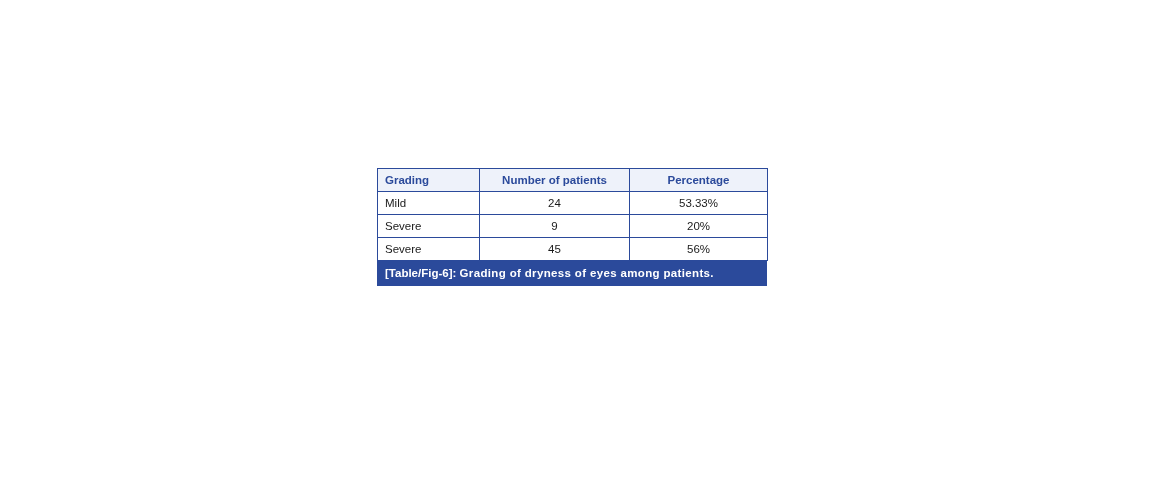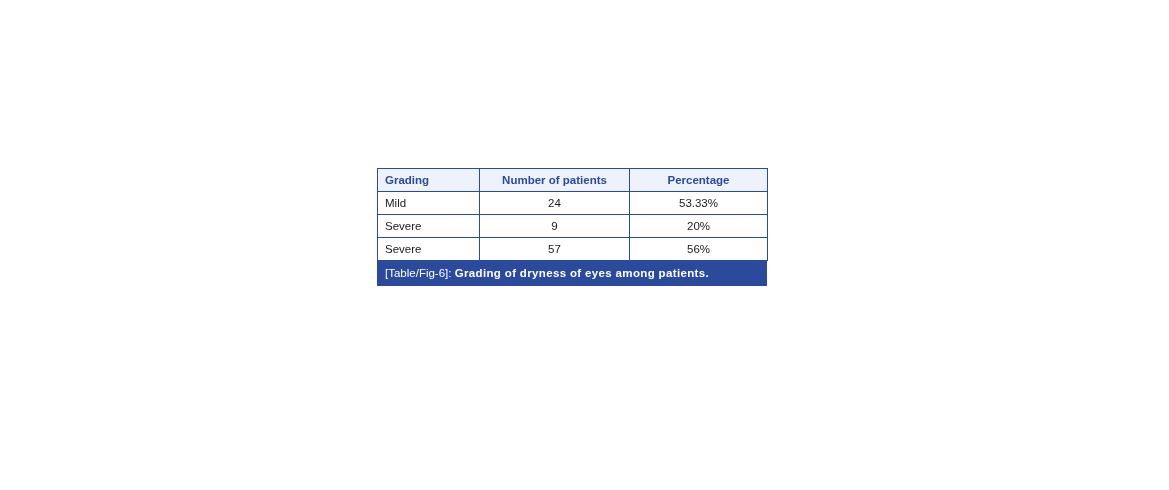--- a/index.html
+++ b/index.html
@@ -70,21 +70,21 @@
     color: #ffffff;
     font-size: 11.5px;
     padding: 5px 8px 6px 8px;
     box-sizing: border-box;
     width: 390px;
     text-align: justify;
     line-height: 1.25;
   }
 
   .caption-bar .cap-label {
-    font-weight: normal;
+    font-weight: bold;
   }
 
   .caption-bar .cap-text {
     font-weight: bold;
     letter-spacing: 0.35px;
   }
 </style>
 </head>
 <body>
 
@@ -109,21 +109,21 @@
         <td>24</td>
         <td>53.33%</td>
       </tr>
       <tr>
         <td class="left">Severe</td>
         <td>9</td>
         <td>20%</td>
       </tr>
       <tr>
         <td class="left">Severe</td>
-        <td>57</td>
+        <td>45</td>
         <td>56%</td>
       </tr>
     </tbody>
   </table>
 
   <div class="caption-bar">
     <span class="cap-label">[Table/Fig-6]:</span>
     <span class="cap-text">Grading of dryness of eyes among patients.</span>
   </div>
 

